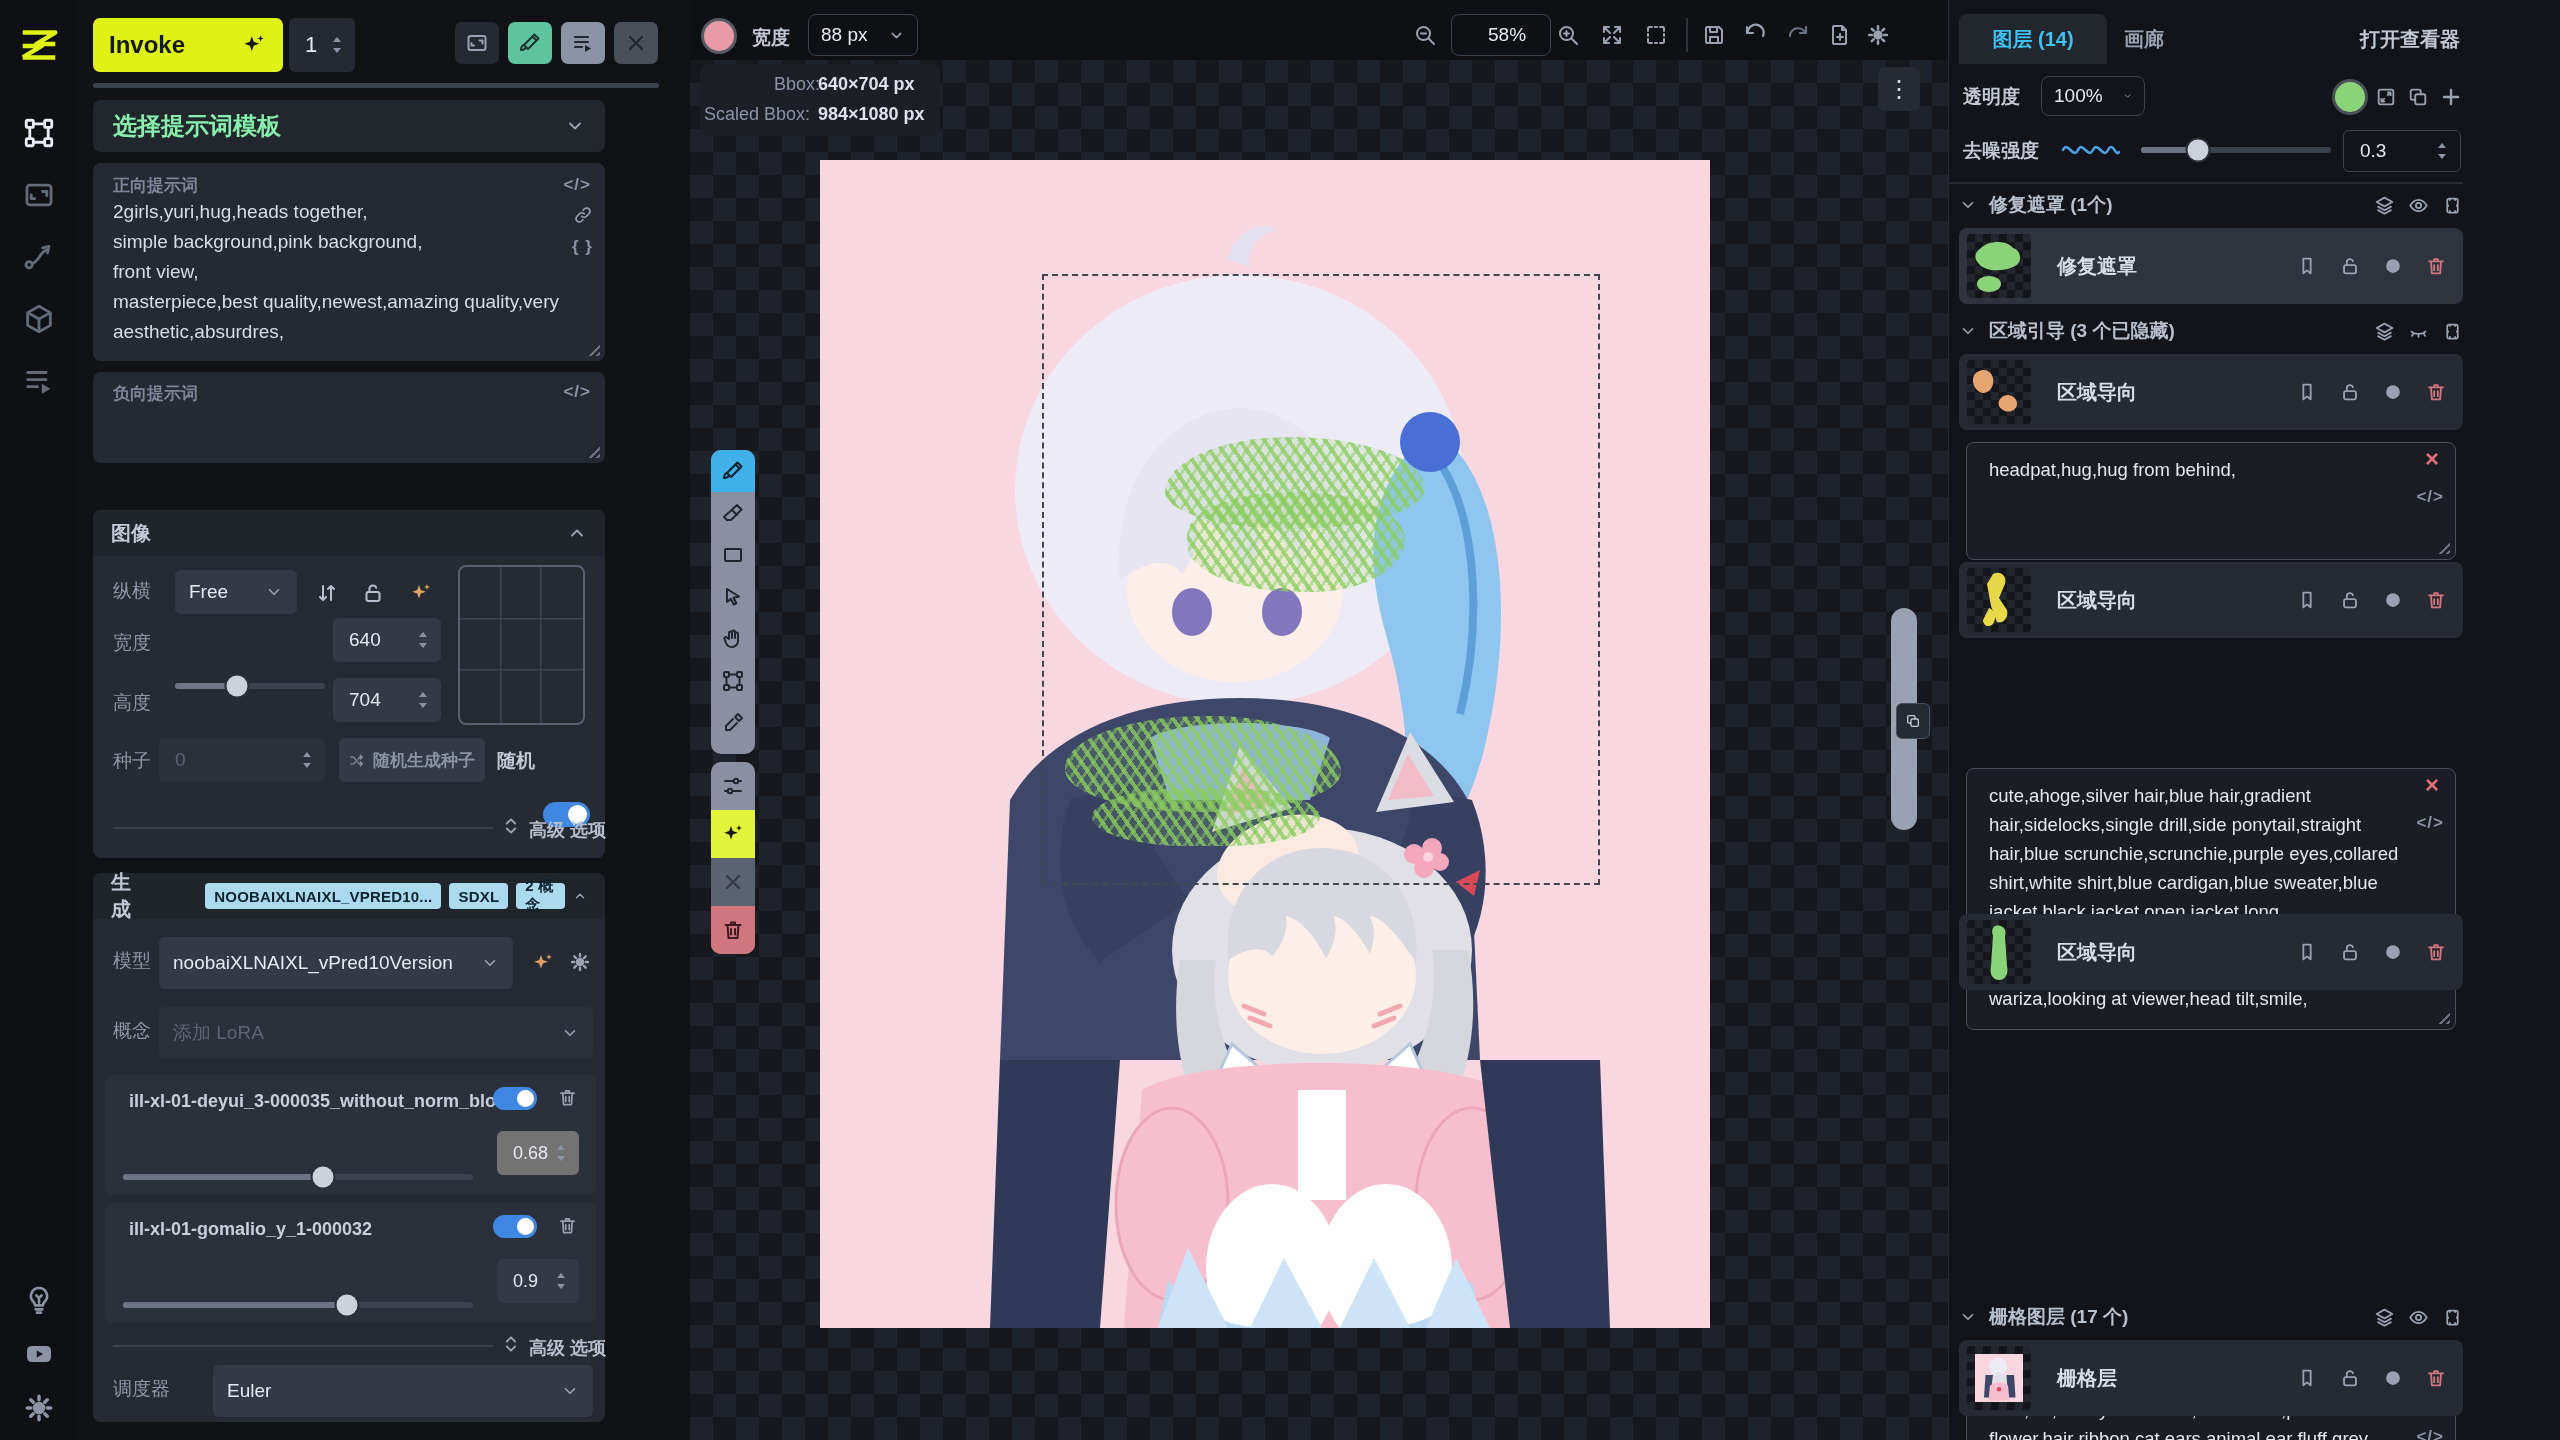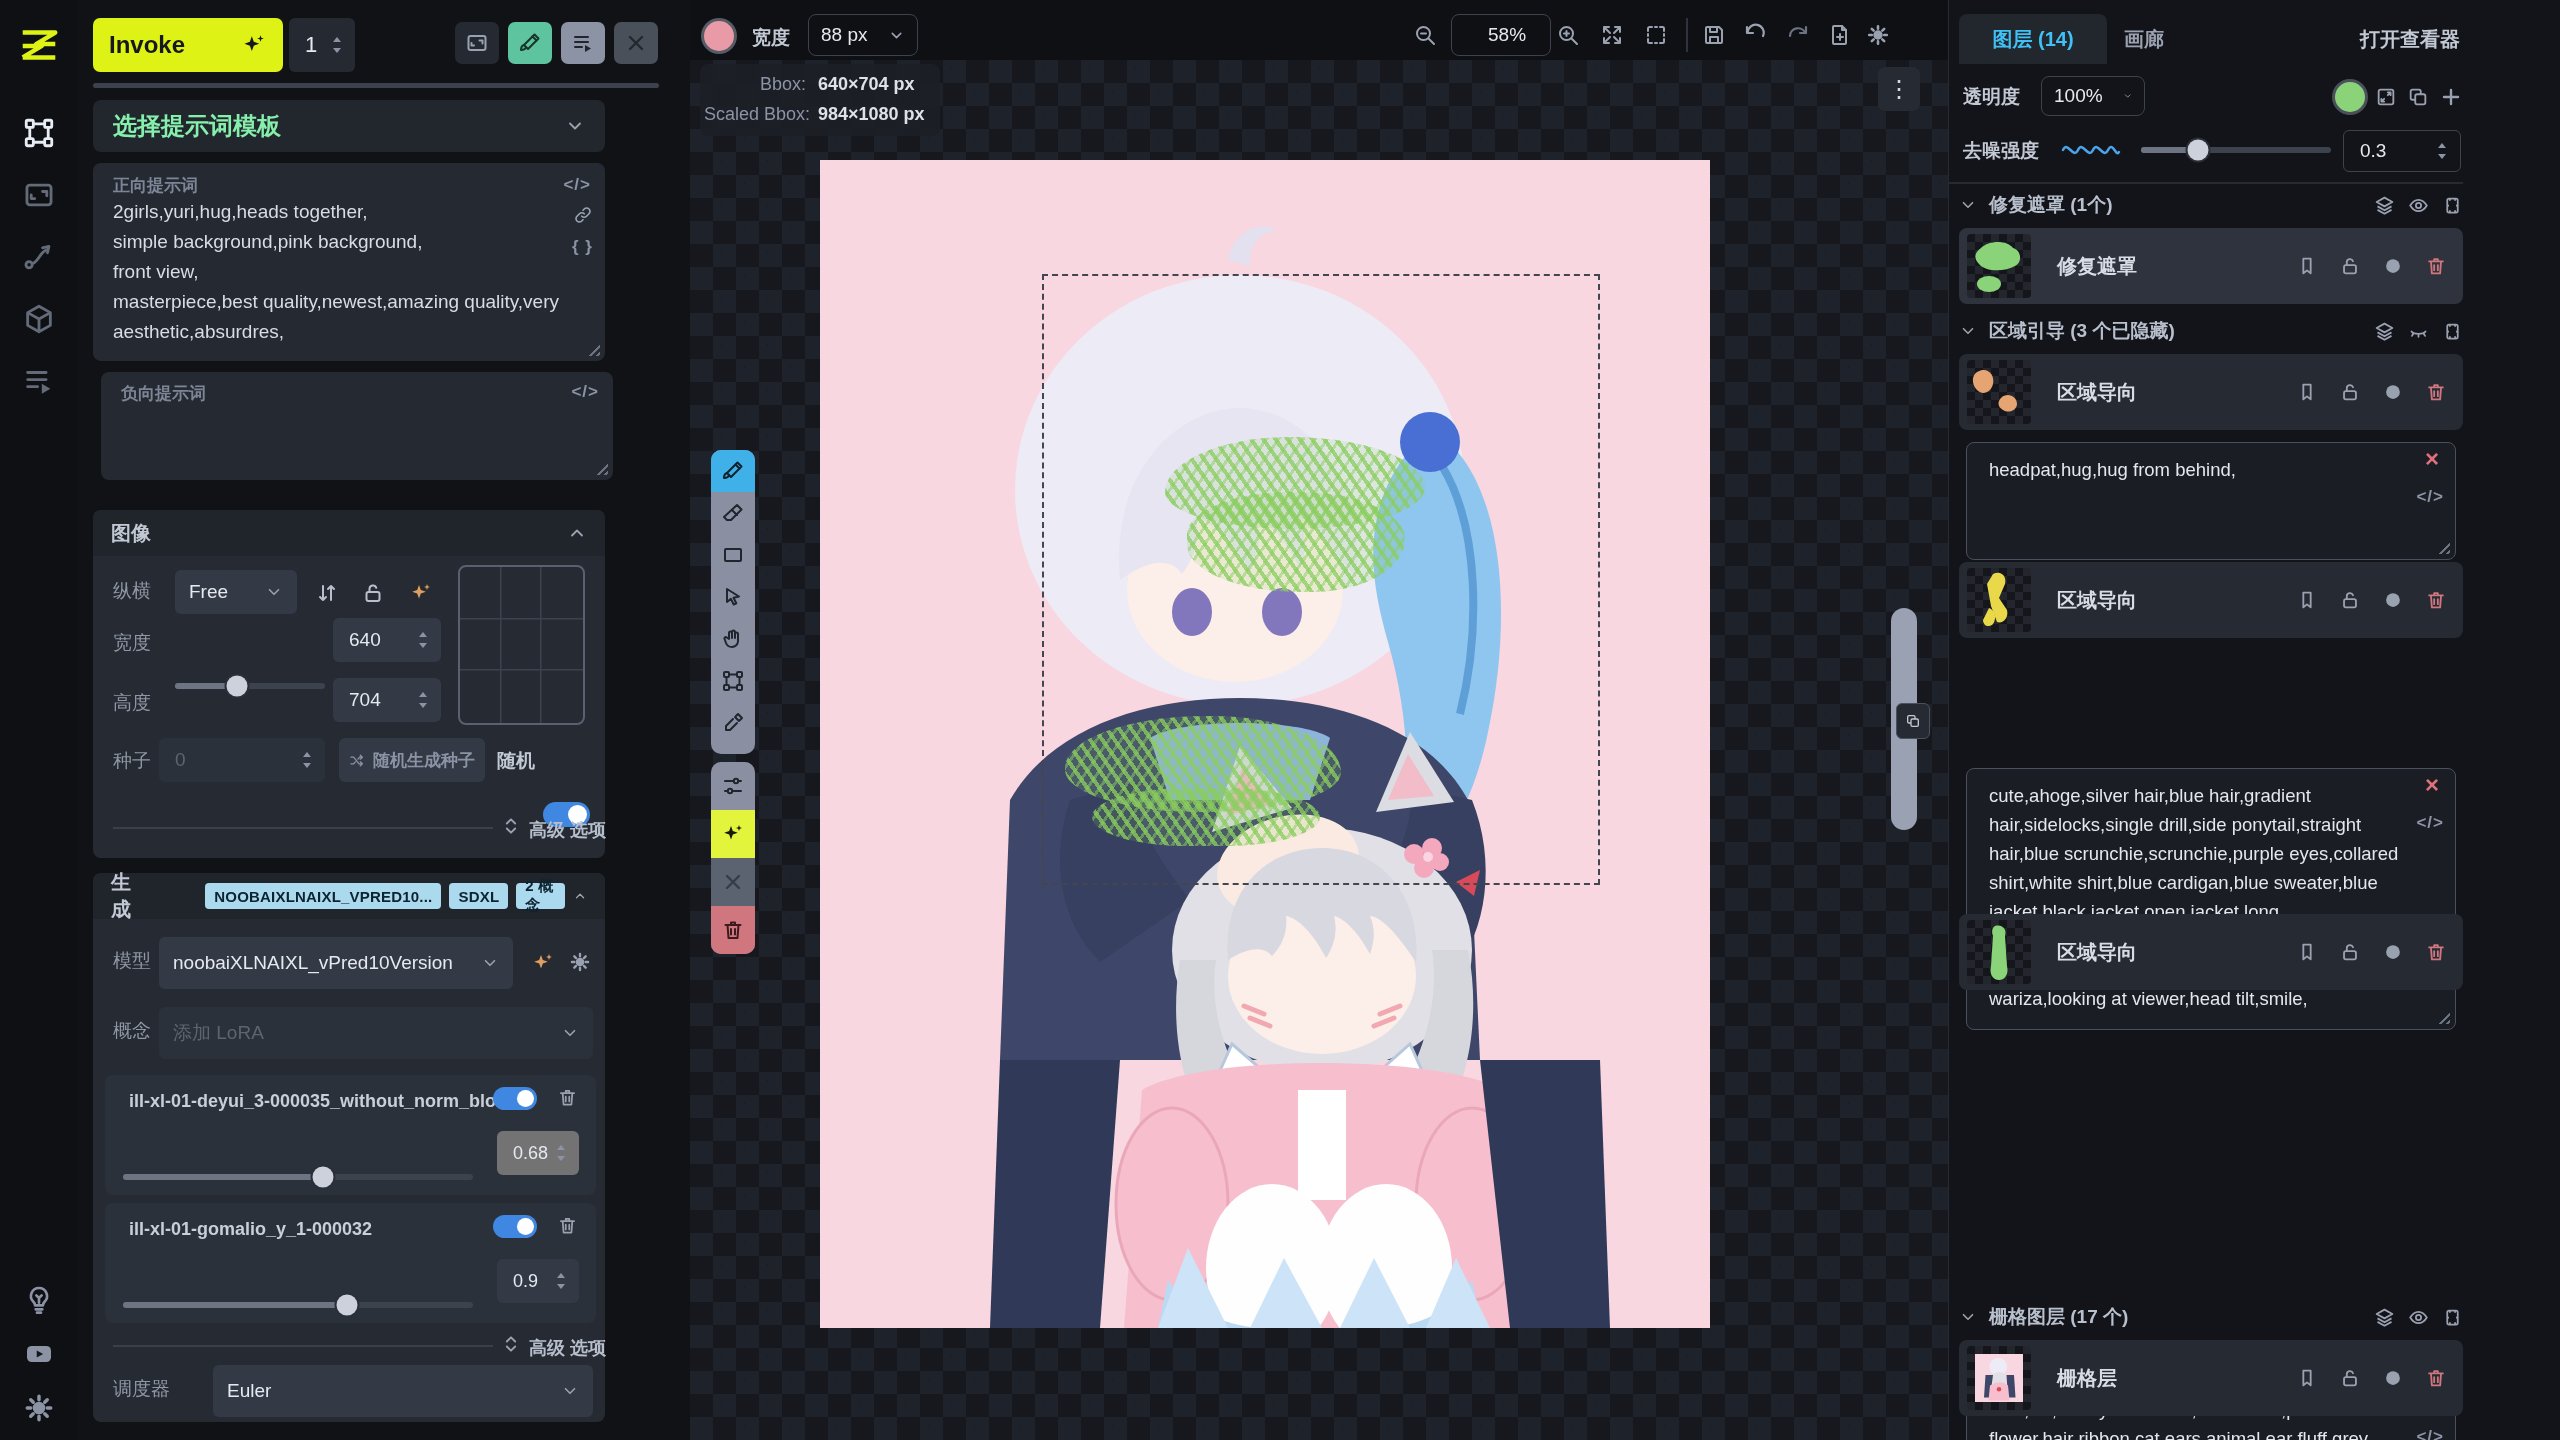--- a/index.html
+++ b/index.html
@@ -395,21 +395,21 @@
           <use href="#i-link"></use>
         </svg>
       <div class="abs codeg" style="right:12px;top:74px;">{ }</div>
       <div style="position:absolute;left:20px;top:34px;width:452px;white-space:pre-wrap;color:#d8dce5;font-size:19px;line-height:30px;">2girls,yuri,hug,heads together,
 simple background,pink background,
 front view,
 masterpiece,best quality,newest,amazing quality,very aesthetic,absurdres,</div>
       <div class="rsz"></div>
     </div>
 
-    <div class="abs box" style="left:15px;top:372px;width:512px;height:108px;margin-left:8px;">
+    <div class="abs box" style="left:15px;top:372px;width:512px;height:91px;">
       <div style="position:absolute;left:20px;top:10px;color:#7d8596;font-size:17px;font-weight:700;">负向提示词</div>
       <div class="abs codeg" style="right:14px;top:10px;">&lt;/&gt;</div>
       <div class="rsz"></div>
     </div>
 
     <div class="abs sect" style="left:15px;top:510px;width:512px;height:348px;">
       <div class="sect-head">
         <span style="font-weight:700;font-size:20px;color:#c3c9d4;">图像</span>
         <svg class="ic" style="margin-left:auto;width:20px;height:20px">
             <use href="#i-chevu"></use>
@@ -624,21 +624,21 @@
         <use href="#i-redo"></use>
       </svg>
     <svg class="ic" style="position:absolute;left:1138px;top:23px">
         <use href="#i-filep"></use>
       </svg>
     <svg class="ic" style="position:absolute;left:1176px;top:23px">
         <use href="#i-gear"></use>
       </svg>
 
     <div class="abs" style="left:10px;top:64px;width:240px;height:72px;background:rgba(28,31,38,.9);border-radius:8px;">
-      <span class="abs" style="right:134px;top:10px;color:#8b93a5;font-size:18px;">Bbox:</span>
+      <span class="abs" style="right:120px;top:10px;color:#8b93a5;font-size:18px;">Bbox:</span>
       <span class="abs" style="left:118px;top:10px;color:#dde1e9;font-size:18px;font-weight:700;">640×704 px</span>
       <span class="abs" style="right:130px;top:40px;color:#8b93a5;font-size:18px;white-space:nowrap;">Scaled Bbox:</span>
       <span class="abs" style="left:118px;top:40px;color:#dde1e9;font-size:18px;font-weight:700;">984×1080 px</span>
     </div>
 
     <div class="abs" style="left:1188px;top:67px;width:42px;height:44px;background:#262b33;border-radius:7px;display:flex;align-items:center;justify-content:center;">
       <span style="color:#d6dae2;font-size:24px;">⋮</span>
     </div>
 
     <div class="abs" style="left:130px;top:160px;width:890px;height:1168px;">

